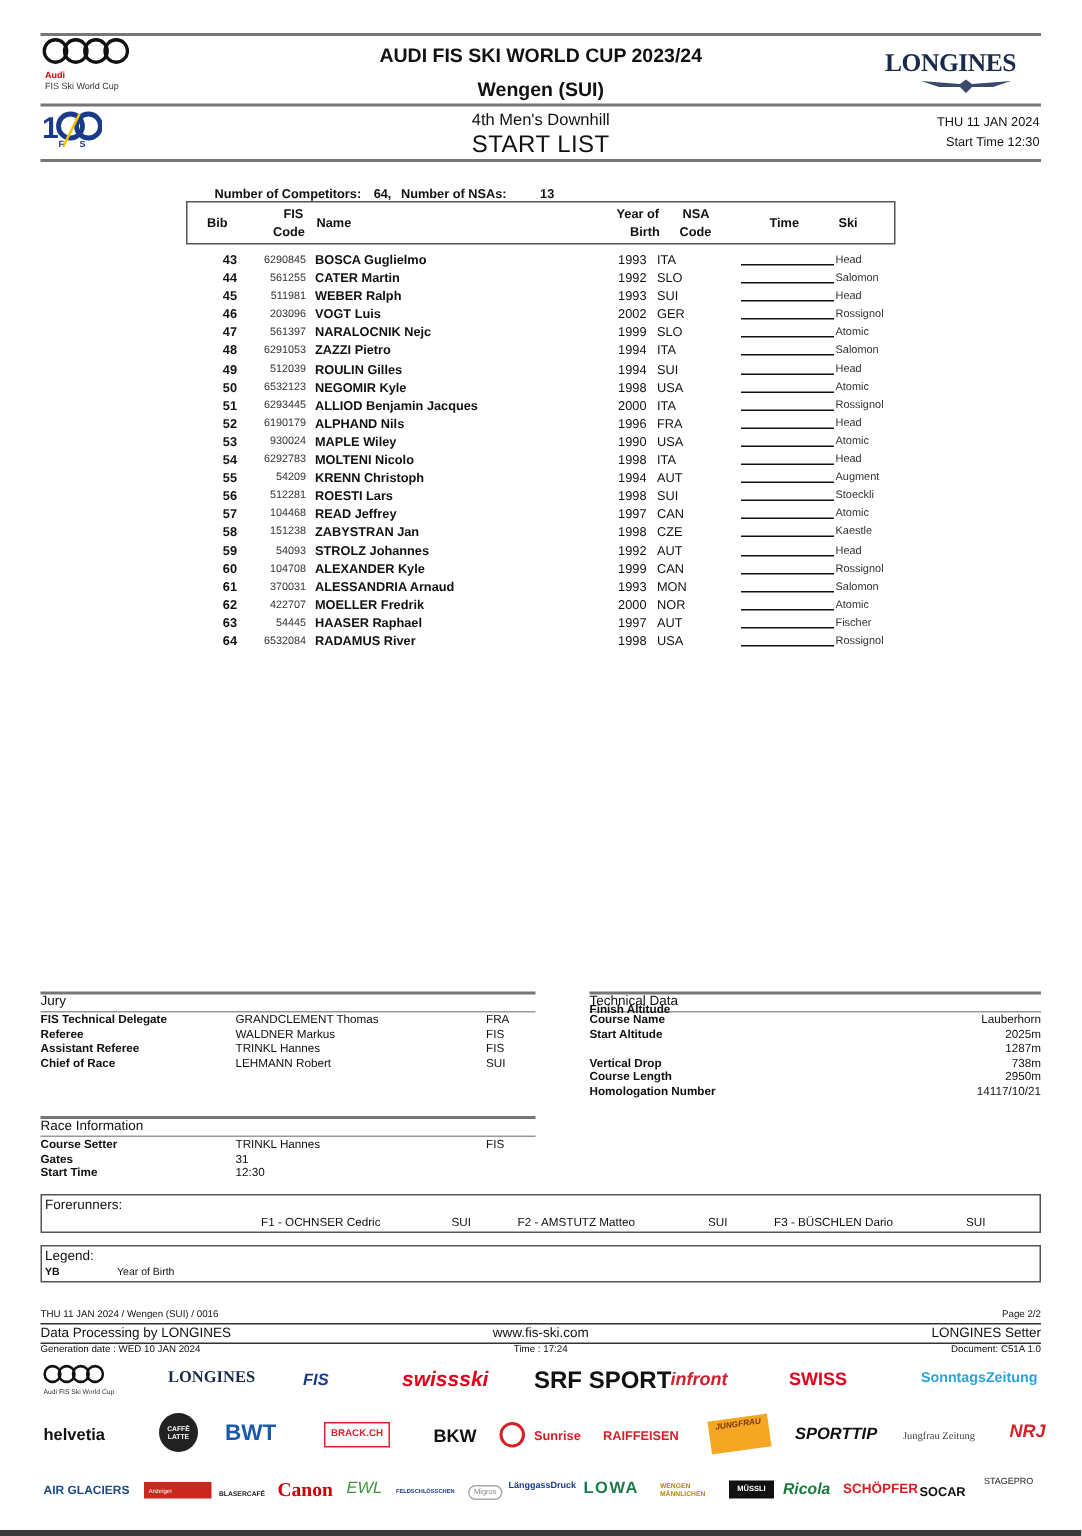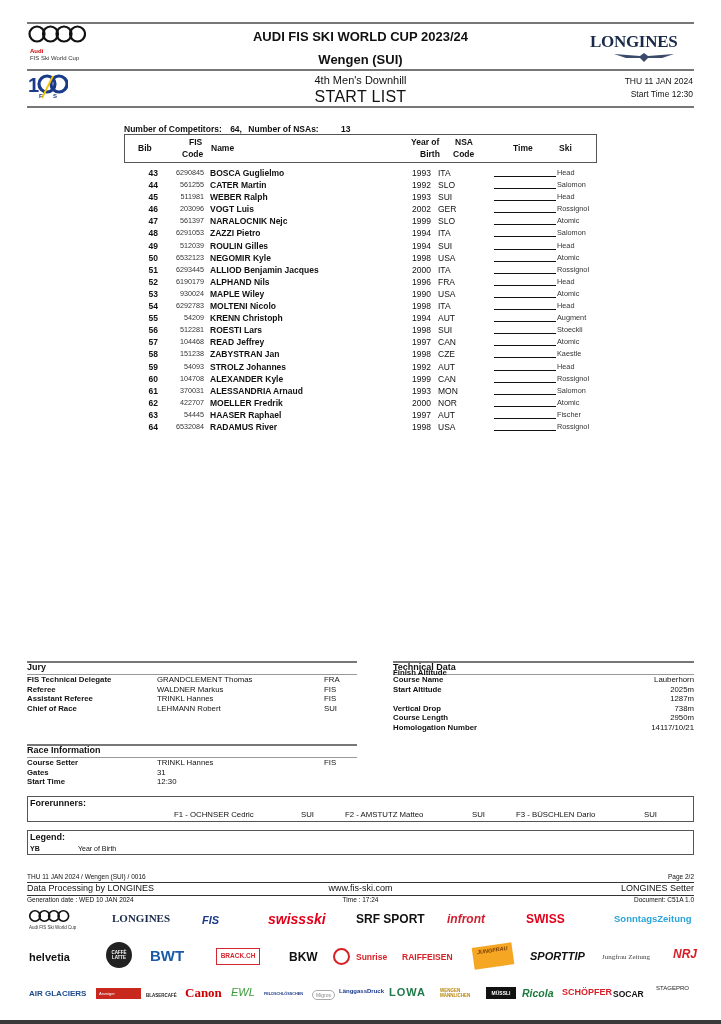--- a/index.html
+++ b/index.html
@@ -19,40 +19,40 @@
   .h-place { left: 0; width: 721px; top: 52px; text-align: center; font-weight: bold; font-size: 13px; }
   .h-event { left: 0; width: 721px; top: 74px; text-align: center; font-size: 11px; }
   .h-doc { left: 0; width: 721px; top: 88px; text-align: center; font-size: 16px; letter-spacing: 0.3px; }
   .longines { left: 590px; top: 32px; font-family: "Liberation Serif", serif; font-weight: bold; font-size: 17px; color: #1a2a4a; letter-spacing: -0.3px; }
   .longines-wings { left: 612px; top: 51px; width: 64px; height: 12px; }
   .h-date { left: 560px; width: 133px; top: 76px; text-align: right; font-size: 8.5px; }
   .h-start { left: 560px; width: 133px; top: 89px; text-align: right; font-size: 8.5px; }
 
   
   .summary { left: 124px; top: 124px; font-size: 8.5px; font-weight: bold; }
-  .summary span { display: inline-block; }
+  .summary span { display: inline-block; margin-left: 19px; }
 
   
   .thbox { left: 124px; top: 134px; width: 473px; height: 29px; border: 1.5px solid #555; }
   .th { position: absolute; font-size: 8.5px; font-weight: bold; line-height: 12px; }
 
   
   .rows { left: 124px; top: 167px; width: 480px; }
   .row { position: relative; height: 12.1px; font-size: 8.5px; }
   .row > * { position: absolute; top: 0; line-height: 12px; white-space: nowrap; }
   .c-bib { left: 0; width: 34px; text-align: right; font-weight: bold; }
   .c-code { left: 36px; width: 44px; text-align: right; font-size: 7.2px; color: #333; }
   .c-name { left: 86px; font-weight: bold; }
   .c-yob { left: 285px; width: 22px; text-align: right; }
   .c-nsa { left: 314px; }
   .c-time { left: 370px; width: 62px; top: 9px !important; height: 0; border-top: 1px solid #111; }
   .c-ski { left: 433px; font-size: 7.3px; color: #333; }
 
   
-  .sec-head { position: absolute; font-size: 9px; font-weight: bold; }
+  .sec-head { position: absolute; font-size: 9px; font-weight: normal; }
   .kv { position: absolute; font-size: 7.8px; line-height: 9.5px; white-space: nowrap; }
   .kv.b { font-weight: bold; }
 
   .box { position: absolute; border: 1.5px solid #555; }
 
   .foot { position: absolute; white-space: nowrap; }
 
   
   .spons { position: absolute; white-space: nowrap; font-weight: bold; }
   .bottom-bar { left: 0; top: 1020px; width: 721px; height: 4px; background: #3a3a3a; }
@@ -394,21 +394,21 @@
 <svg class="abs" viewBox="0 0 58 20" style="left:28px; top:909px; width:42px; height:14px;">
   <circle cx="9" cy="10" r="7.5" fill="none" stroke="#111" stroke-width="2.4"></circle>
   <circle cx="22.5" cy="10" r="7.5" fill="none" stroke="#111" stroke-width="2.4"></circle>
   <circle cx="36" cy="10" r="7.5" fill="none" stroke="#111" stroke-width="2.4"></circle>
   <circle cx="49.5" cy="10" r="7.5" fill="none" stroke="#111" stroke-width="2.4"></circle>
 </svg>
 <div class="spons" style="left:29px; top:925px; font-size:4.5px; font-weight:normal; color:#333;">Audi FIS Ski World Cup</div>
 <div class="spons" style="left:112px; top:912px; font-family:'Liberation Serif', serif; font-size:11px; color:#1a2a4a;">LONGINES</div>
 <div class="spons" style="left:202px; top:914px; font-size:11px; color:#1a3a8a; font-style:italic;">FIS</div>
 <div class="spons" style="left:268px; top:911px; font-size:14px; color:#e2001a; font-style:italic;">swissski</div>
-<div class="spons" style="left:356px; top:912px; font-size:12px; color:#111;">SRF SPORT</div>
+<div class="spons" style="left:356px; top:912px; font-size:16px; color:#111;">SRF SPORT</div>
 <div class="spons" style="left:447px; top:912px; font-size:12px; color:#d01f2e; font-style:italic;">infront</div>
 <div class="spons" style="left:526px; top:912px; font-size:12px; color:#e2001a;">SWISS</div>
 <div class="spons" style="left:614px; top:913px; font-size:9.5px; color:#2ba3dc;">SonntagsZeitung</div>
 
 <div class="spons" style="left:29px; top:951px; font-size:11px; color:#111;">helvetia</div>
 <div class="abs" style="left:106px; top:942px; width:26px; height:26px; border-radius:50%; background:#222; color:#fff; font-size:4.5px; font-weight:bold; text-align:center; padding-top:8px; line-height:5px;"><span>CAFFÈ LATTE</span></div>
 <div class="spons" style="left:150px; top:947px; font-size:15px; color:#1a5aa8;">BWT</div>
 <div class="abs" style="left:216px; top:948px; width:44px; height:17px; border:1.5px solid #d7262e; color:#d7262e; font-size:6.5px; font-weight:bold; text-align:center; line-height:14px;"><span>BRACK.CH</span></div>
 <div class="spons" style="left:289px; top:950px; font-size:12px; color:#111;">BKW</div>
 <div class="abs" style="left:333px; top:948px; width:17px; height:17px; border-radius:50%; border:2.5px solid #d61f26;"></div>

